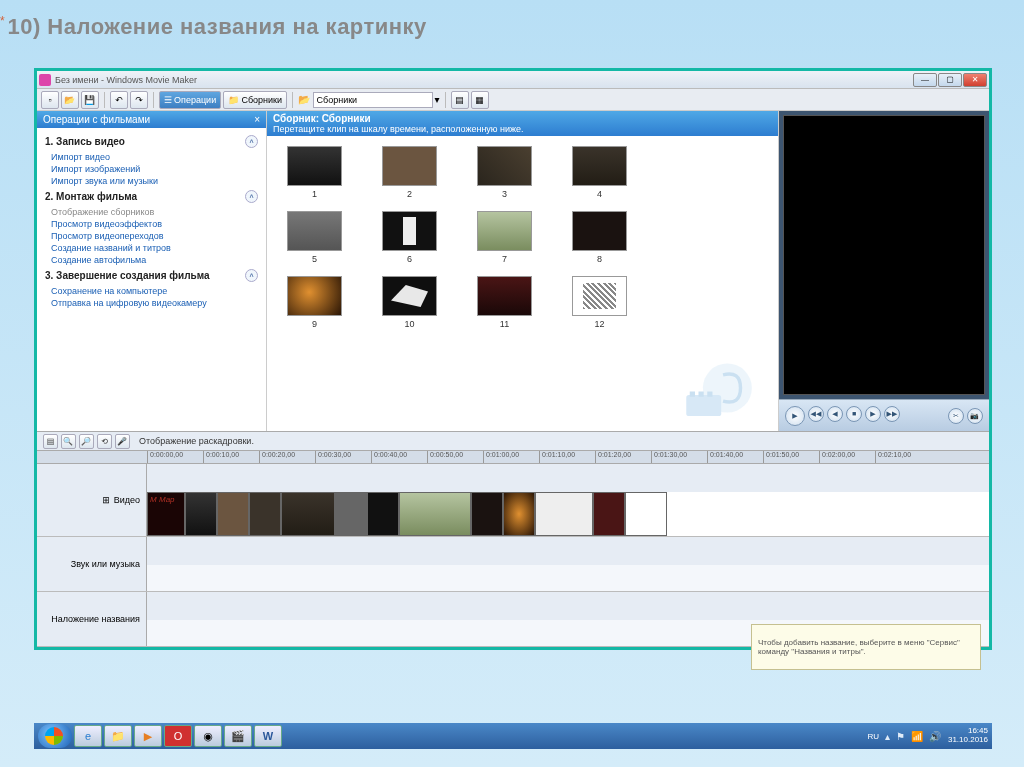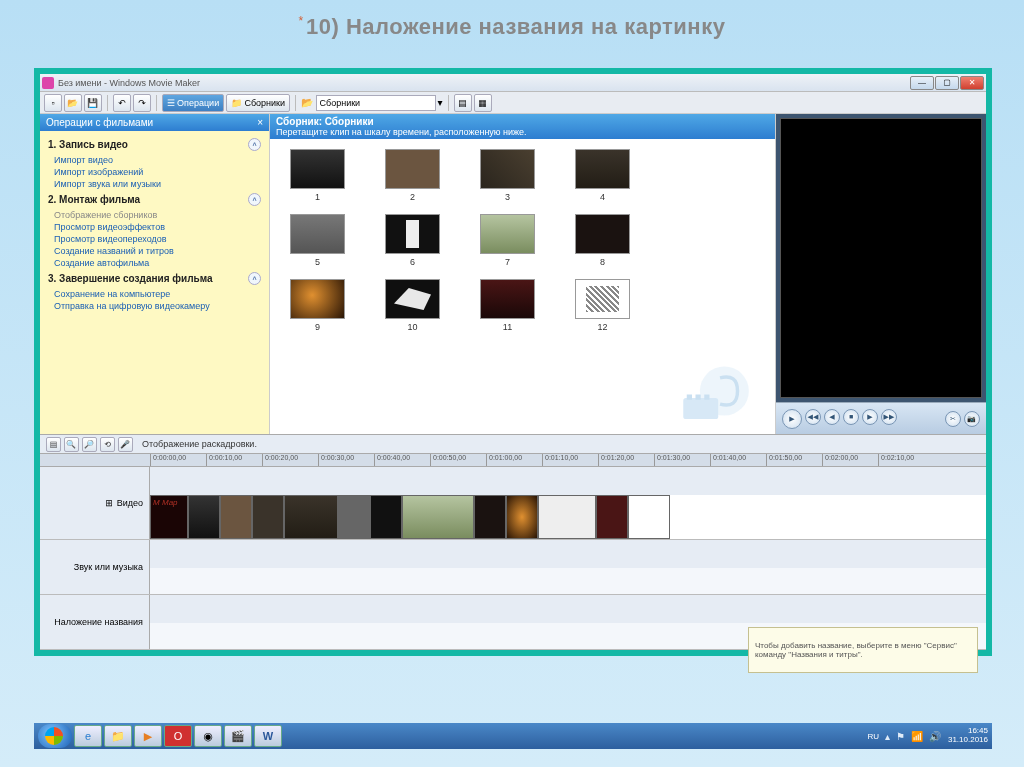--- a/index.html
+++ b/index.html
@@ -1,36 +1,36 @@
 <!DOCTYPE html>
 <html><head>
 <meta charset="utf-8">
 <style>
 * { box-sizing: border-box; margin: 0; padding: 0; }
 body { font-family: Tahoma, Arial, sans-serif; font-size: 10px; background: linear-gradient(to bottom, #b8dff5, #d4ecf9); width: 1024px; height: 767px; overflow: hidden; position: relative; }
-.slide-title { text-align: center; padding: 14px 8px 8px; }
+.slide-title { text-align: left; padding: 14px 0 8px; }
 .slide-title .asterisk { color: #d4623a; font-size: 12px; vertical-align: top; }
 .slide-title .title-text { color: #888; font-size: 22px; font-weight: bold; letter-spacing: 0.5px; }
-.app-window { position: absolute; left: 34px; top: 68px; width: 958px; background: #e8ecf2; border: 6px solid #14b8a6; }
+.app-window { position: absolute; left: 34px; top: 68px; width: 958px; background: #e8ecf2; border: 3px solid #14b8a6; }
 .titlebar { background: linear-gradient(#eef2f7,#d9e3ef); height: 18px; display: flex; align-items: center; justify-content: space-between; padding: 0 2px; border-bottom: 1px solid #bbb; }
 .titlebar-left { display: flex; align-items: center; gap: 4px; color: #555; font-size: 9px; }
 .titlebar-left .app-icon { width: 12px; height: 12px; background: #d4a; border-radius: 2px; }
 .win-btns { display: flex; gap: 1px; }
 .win-btn { width: 24px; height: 14px; background: linear-gradient(#e8f0f8,#c4d8ec); border: 1px solid #888; border-radius: 2px; font-size: 8px; display: flex; align-items: center; justify-content: center; }
 .win-btn.close { background: linear-gradient(#f08070,#d04030); color: #fff; }
 .menubar { background: #f4f6f9; padding: 2px 6px; font-size: 10px; color: #333; border-bottom: 1px solid #ccc; }
 .menubar span { margin-right: 10px; cursor: default; }
 .toolbar { background: #e8ecf2; padding: 2px 4px; display: flex; align-items: center; gap: 2px; border-bottom: 1px solid #ccc; height: 22px; }
 .tb-btn { width: 18px; height: 18px; background: linear-gradient(#fff,#dde6ef); border: 1px solid #aab; border-radius: 2px; display: flex; align-items: center; justify-content: center; font-size: 9px; }
 .tb-sep { width: 1px; height: 16px; background: #bbb; margin: 0 3px; }
 .tb-group { display: flex; align-items: center; gap: 2px; background: linear-gradient(#fff,#dde6ef); border: 1px solid #aab; border-radius: 2px; padding: 0 4px; height: 18px; font-size: 9px; }
 .tb-group.active { background: linear-gradient(#5fa6e0,#3d7fc2); color: #fff; }
 .tb-input { width: 120px; height: 16px; border: 1px solid #aab; font-size: 9px; padding: 0 3px; background: #fff; }
 .main-area { display: flex; height: 320px; }
-.sidebar { width: 230px; background: #fef9c3; border-right: 1px solid #ccc; }
+.sidebar { width: 230px; background: #ffffff; border-right: 1px solid #ccc; }
 .sidebar-header { background: linear-gradient(#4fa8e6,#2d7dd0); color: #fff; padding: 3px 6px; font-size: 10px; display: flex; justify-content: space-between; }
 .task-section { padding: 4px 8px; }
 .task-title { font-weight: bold; font-size: 10px; padding: 3px 0; color: #222; display: flex; justify-content: space-between; align-items: center; }
 .task-collapse { width: 13px; height: 13px; border: 1px solid #aac; border-radius: 50%; background: #f0f6fc; font-size: 7px; display: flex; align-items: center; justify-content: center; color: #57a; }
 .task-link { color: #1a5fb4; font-size: 9px; padding: 1px 0 1px 6px; display: block; cursor: pointer; }
 .task-link.gray { color: #888; }
 .task-link.circled { position: relative; }
 .content-pane { flex: 1; background: #fff; border-right: 1px solid #ccc; }
 .content-header { background: linear-gradient(#4fa8e6,#2d7dd0); color: #fff; padding: 2px 6px; font-size: 9px; }
 .content-header b { font-size: 10px; }

